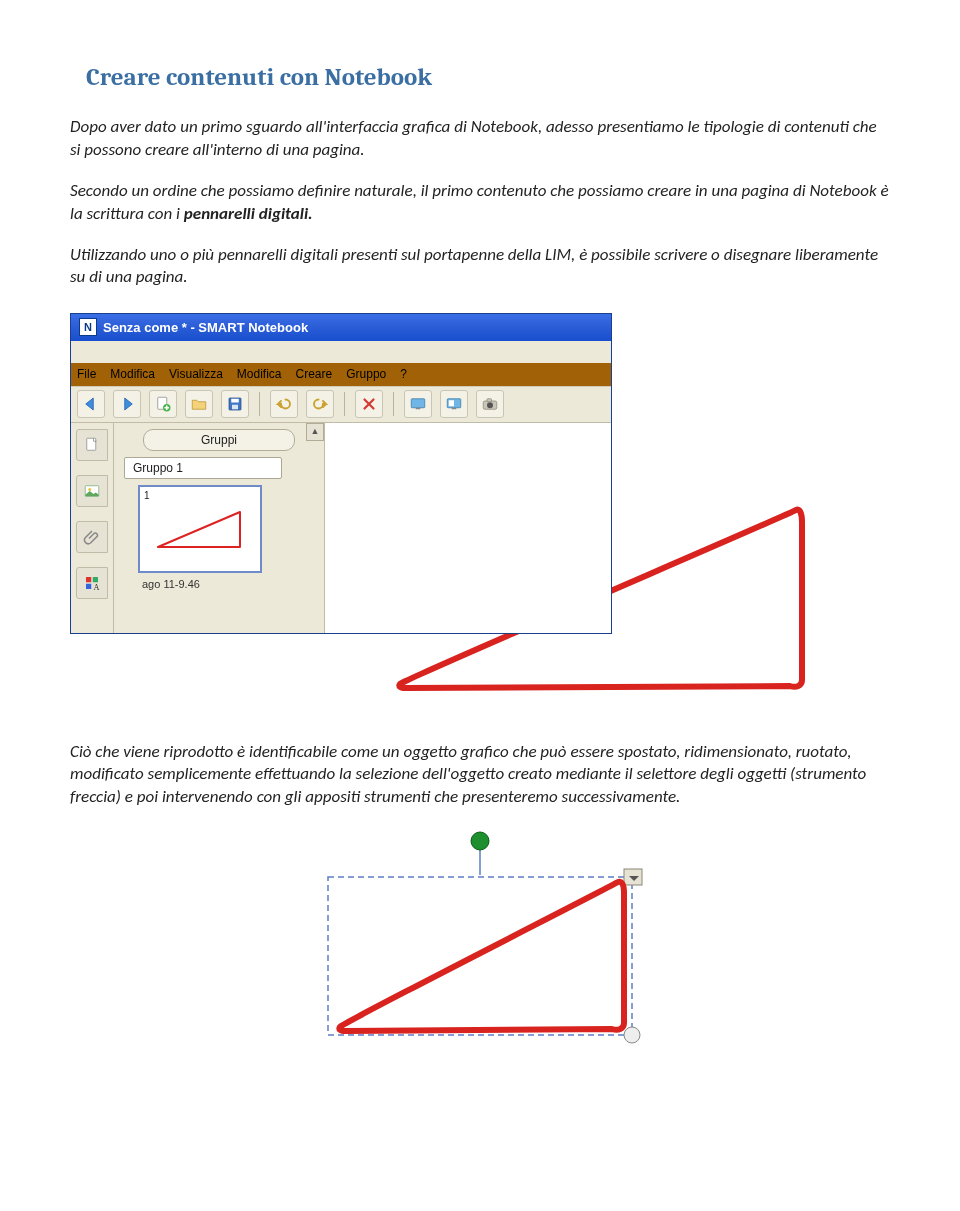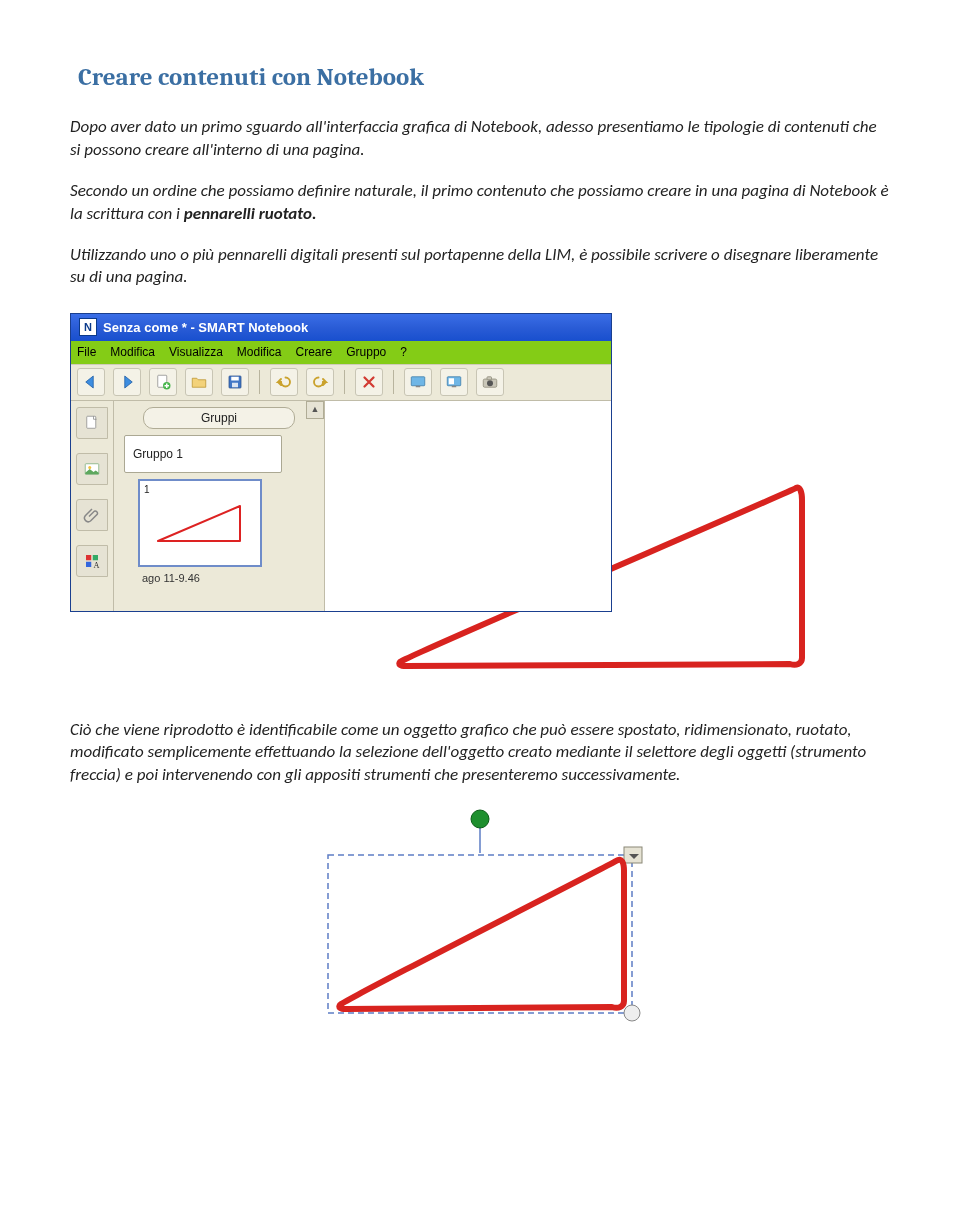--- a/index.html
+++ b/index.html
@@ -11,21 +11,21 @@
     background: #fff;
     width: 960px;
     box-sizing: border-box;
     line-height: 1.35;
   }
   h1.page-title {
     font-family: Cambria, "Times New Roman", serif;
     color: #3b6fa3;
     font-size: 25px;
     font-weight: bold;
-    margin: 0 0 22px 8px;
+    margin: 0 0 22px 16px;
   }
   p { margin: 0 0 18px 0; font-style: italic; }
   .bold-term { font-weight: bold; }
   .screenshot-wrap {
     margin: 24px 0 30px 0;
   }
   .app-window {
     width: 540px;
     border: 1px solid #1a3f8f;
     font-family: Tahoma, sans-serif;
@@ -47,25 +47,26 @@
     width: 16px; height: 16px;
     background: #fff;
     border: 1px solid #0b3a8b;
     display: inline-flex;
     align-items: center; justify-content: center;
     font-size: 11px;
     color: #0b3a8b;
     font-weight: bold;
   }
   .menubar {
-    background: #84cc16;
+    background: #a16207;
     padding: 3px 6px;
     display: flex;
     gap: 14px;
     border-bottom: 1px solid #d0ccb8;
+    margin-top: 22px;
   }
   .menubar span { color: #000; }
   .toolbar {
     background: #ece9d8;
     padding: 3px 6px 4px 6px;
     display: flex;
     align-items: center;
     gap: 8px;
     border-bottom: 1px solid #c0bca8;
   }
@@ -117,21 +118,21 @@
     text-align: center;
     background: #f4f2e7;
     border: 1px solid #b0ac96;
     border-radius: 10px;
     font-size: 12px;
   }
   .group-label {
     background: #fff;
     border: 1px solid #aba893;
     border-radius: 2px;
-    padding: 10px 8px;
+    padding: 2px 8px;
     margin-bottom: 6px;
     font-size: 12px;
     width: 140px;
   }
   .thumb {
     width: 120px; height: 84px;
     background: #fff;
     border: 2px solid #6f8cc9;
     position: relative;
     margin-left: 14px;
@@ -167,21 +168,21 @@
   .selection-figure svg { width: 340px; height: 230px; }
 </style>
 </head>
 <body>
 
 <h1 class="page-title">Creare contenuti con Notebook</h1>
 
 <p>Dopo aver dato un primo sguardo all'interfaccia grafica di Notebook, adesso presentiamo le tipologie di contenuti che si possono creare all'interno di una pagina.</p>
 
 <p>
-  <span>Secondo un ordine che possiamo definire naturale, il primo contenuto che possiamo creare in una pagina di Notebook è la scrittura con i </span><span class="bold-term">pennarelli ruotato.</span>
+  <span>Secondo un ordine che possiamo definire naturale, il primo contenuto che possiamo creare in una pagina di Notebook è la scrittura con i </span><span class="bold-term">pennarelli digitali.</span>
 </p>
 
 <p>Utilizzando uno o più pennarelli digitali presenti sul portapenne della LIM, è possibile scrivere o disegnare liberamente su di una pagina.</p>
 
 <div class="screenshot-wrap">
   <div class="app-window">
     <div class="titlebar">
       <span class="titlebar-icon">N</span>
       <span>Senza come * - SMART Notebook</span>
     </div>

